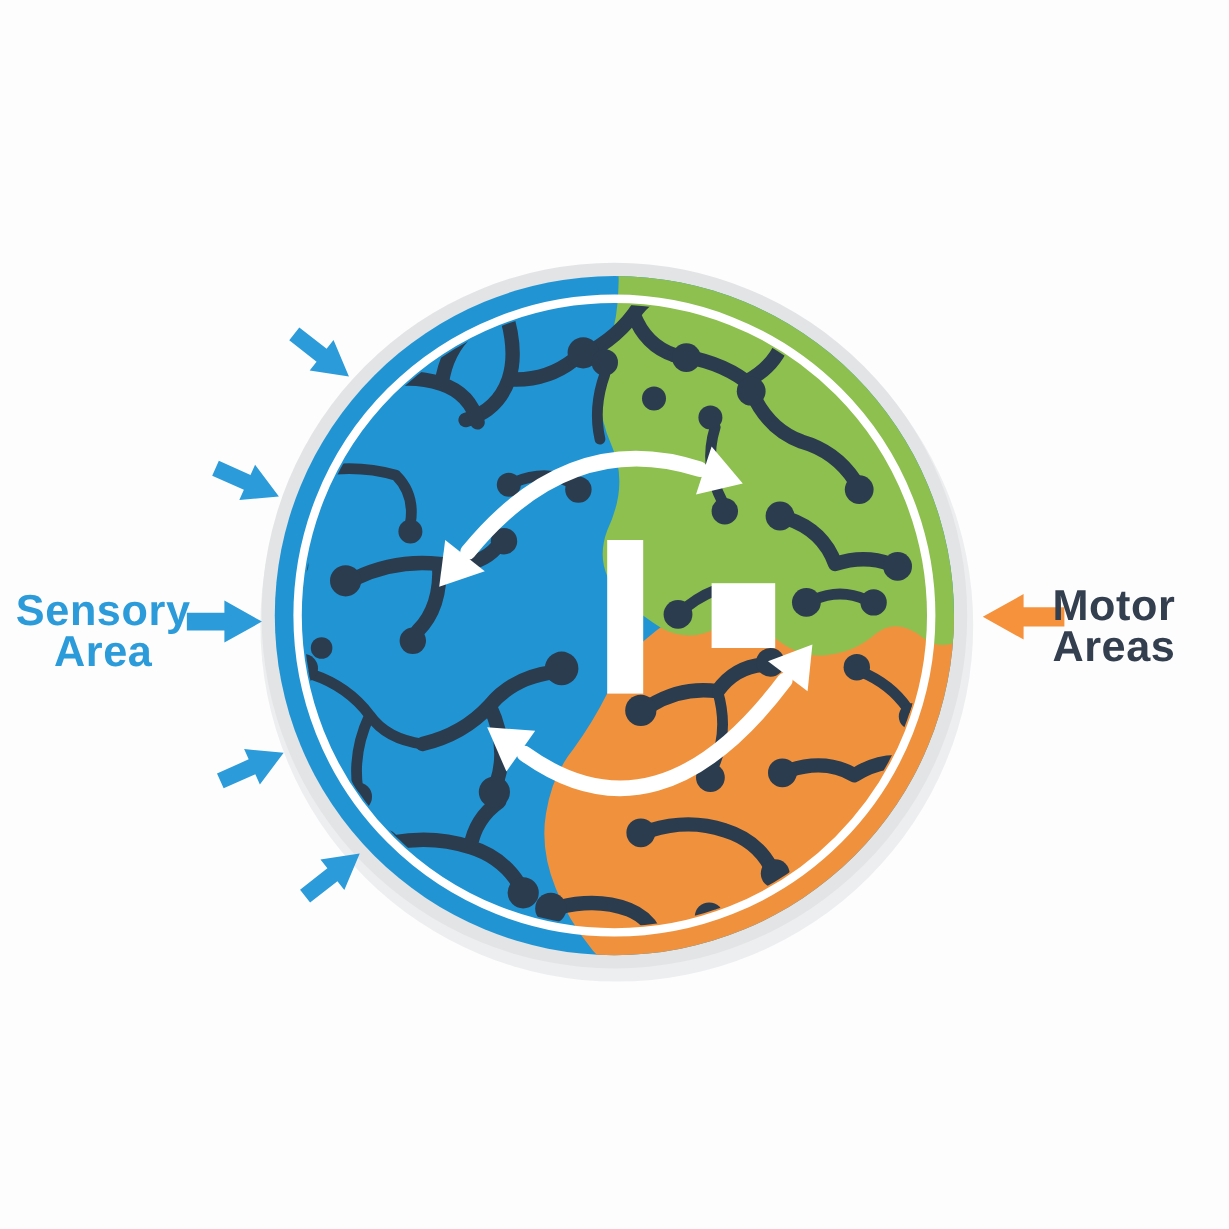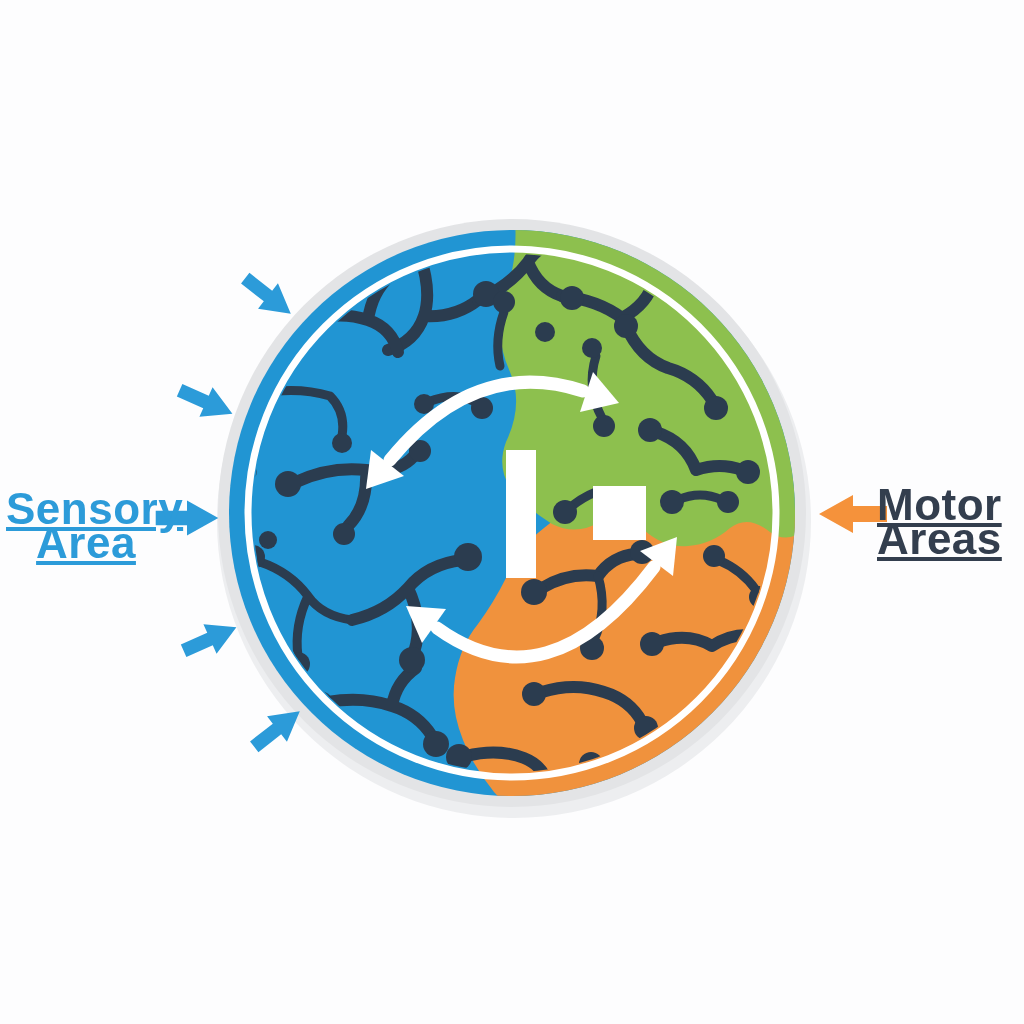--- a/index.html
+++ b/index.html
@@ -40,24 +40,23 @@
   .neuron-dot{fill:var(--c-neural_network);}
   .white-shape{fill:var(--c-center_shapes);}
   .flow{stroke:var(--c-flow_arrows);fill:none;stroke-width:13;stroke-linecap:round;}
   .flow-head{fill:var(--c-flow_arrows);}
   .in-arrow{fill:var(--c-input_arrows);}
   .motor-arrow{fill:var(--c-motor_arrow);}
 
   .label{
     position:absolute;
     font-weight:700;
-    font-size:44px;
+    font-size:36px;
     line-height:34px;
     letter-spacing:0.5px;
-    text-decoration:underline;
   }
   .label-sensory{
     left:6px;top:492px;width:160px;
     color:var(--c-sensory_label_text);
     text-align:center;
   }
   .label-motor{
     left:877px;top:488px;width:150px;
     color:var(--c-motor_label_text);
     text-align:left;

